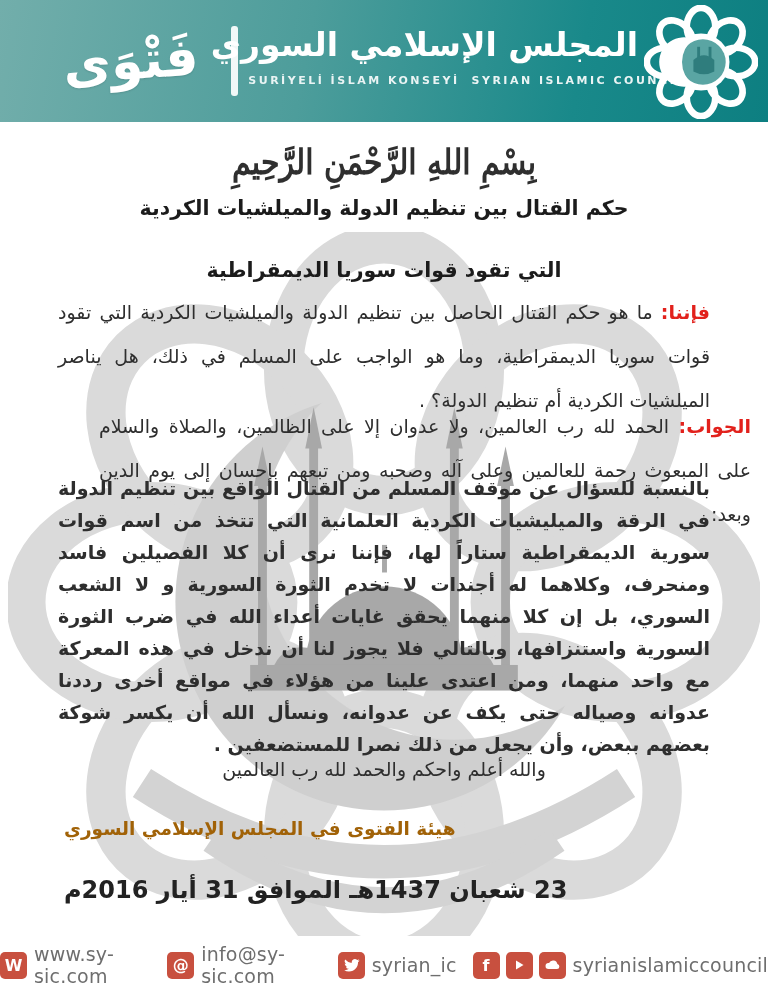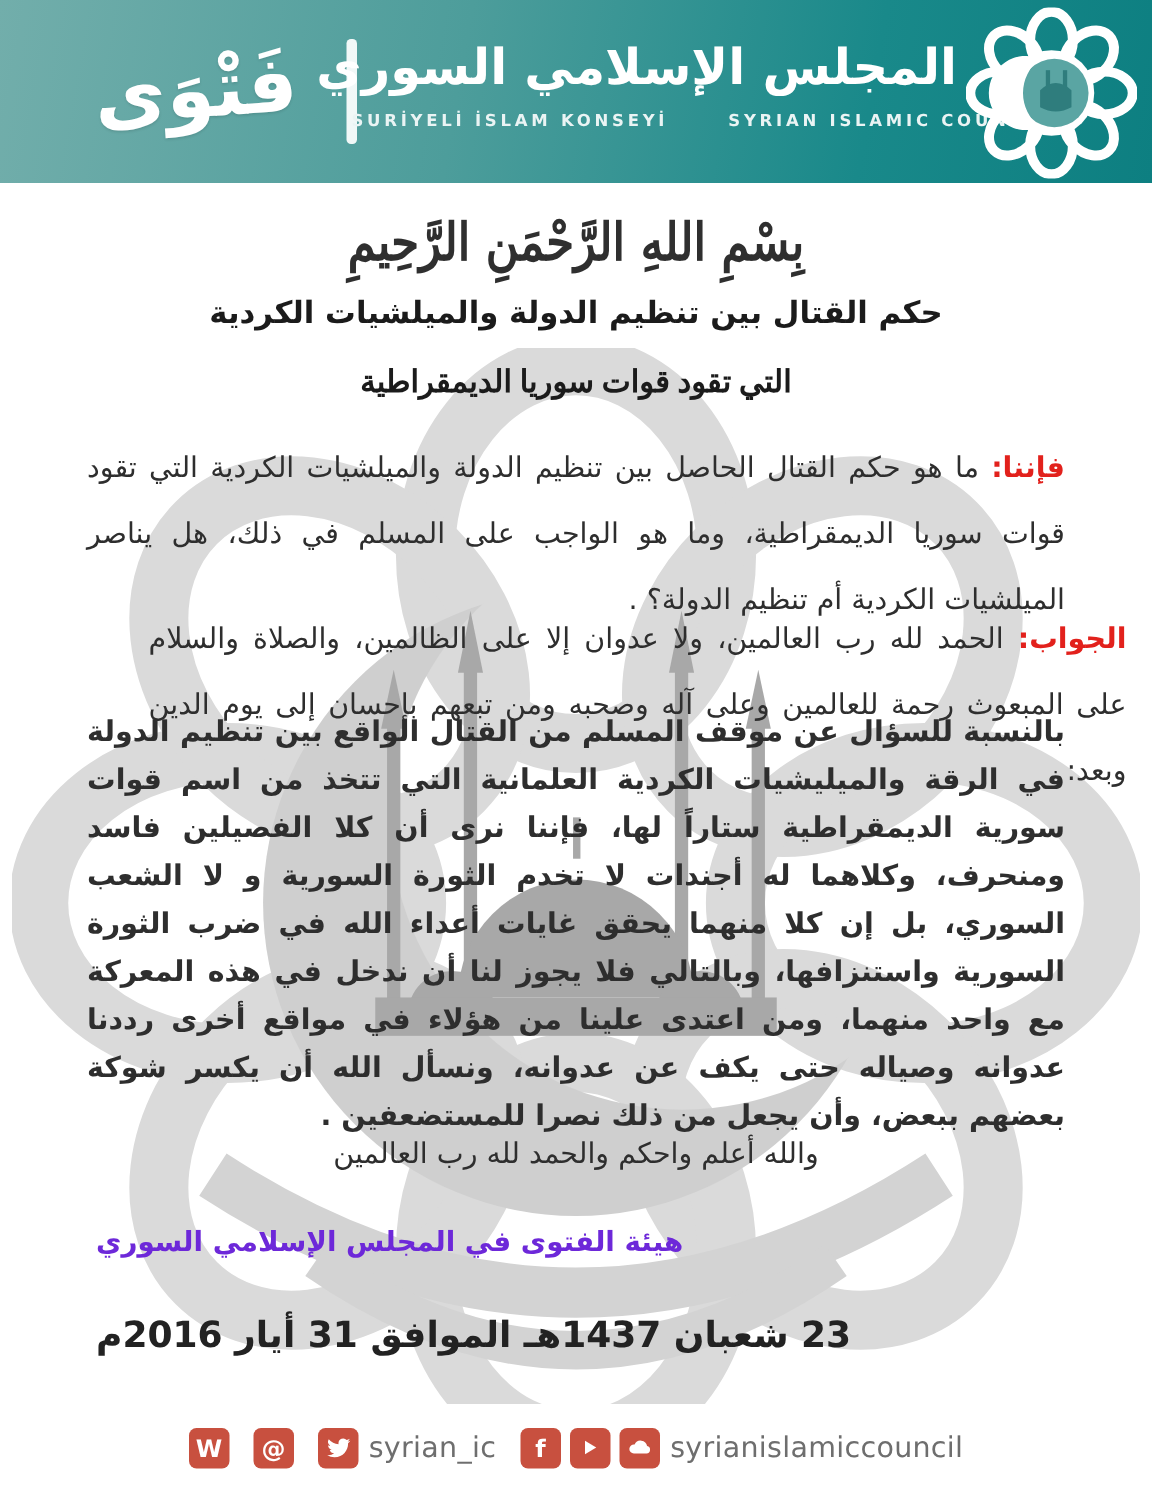--- a/index.html
+++ b/index.html
@@ -32,21 +32,21 @@
   .org-block {
     position: absolute; top: 22px; left: 268px; width: 370px; height: 80px;
     text-align: center; color: #ffffff;
   }
   .org-ar {
     font-size: 33px; font-weight: 700; direction: rtl; line-height: 46px;
     letter-spacing: 0px; white-space: nowrap;
   }
   .org-latin {
     margin-top: 6px; font-size: 11px; letter-spacing: 2.5px; font-weight: 700;
-    color: #eaf4f4; display: flex; justify-content: center; align-items: center; gap: 20px;
+    color: #eaf4f4; display: flex; justify-content: center; align-items: center; gap: 6px;
     white-space: nowrap;
     margin-left: 28px;
   }
   .org-latin .red-sep { display:inline-block; width:4px; height:13px; background:#d33b30; }
   .header-logo { position: absolute; top: 5px; right: 10px; width: 114px; height: 114px; }
 
   
   .watermark {
     position: absolute; left: 8px; top: 232px; width: 752px; height: 740px;
     z-index: 0; pointer-events: none;
@@ -59,39 +59,39 @@
     position: absolute; top: 22px; left: 0; width: 768px; text-align: center;
     font-size: 30px; font-weight: 700; color: #2f2f2f; direction: rtl;
     font-family: "DejaVu Serif", serif;
     transform: scaleY(1.15);
   }
   .title-line1, .title-line2 {
     position: absolute; left: 0; width: 768px; text-align: center;
     font-weight: 700; color: #1b1b1b; font-size: 20.5px; direction: rtl;
   }
   .title-line1 { top: 74px; }
-  .title-line2 { top: 120px; font-family: Liberation Serif, serif; }
+  .title-line2 { top: 136px; }
 
   .para {
     position: absolute; left: 58px; width: 652px; direction: rtl;
     text-align: justify; color: #2e2e2e; font-size: 19px; line-height: 44px;
   }
   .para .label { color: #e2211c; font-weight: 700; }
   .question-block { top: 168px; }
   .answer-block  { top: 282px; margin-left: 41px; }
   .body-block    { top: 350px; line-height: 32px; font-weight: bold; }
 
   .closing-line {
     position: absolute; top: 608px; left: 0; width: 768px; text-align: center;
     direction: rtl; color: #2e2e2e; font-size: 19px; margin-top: 28px;
   }
 
   .signature {
     position: absolute; top: 696px; left: 64px; direction: rtl;
-    font-weight: 700; color: #6d28d9; font-size: 18.5px; white-space: nowrap;
+    font-weight: 700; color: #a16207; font-size: 18.5px; white-space: nowrap;
   }
   .date-line {
     position: absolute; top: 754px; left: 64px; direction: rtl;
     font-weight: 700; color: #222; font-size: 24px; white-space: nowrap;
   }
 
   
   .footer {
     position: absolute; bottom: 0; left: 0; width: 768px; height: 58px;
     background: #ffffff; z-index: 5;
@@ -200,23 +200,25 @@
 
     <div class="closing-line">والله أعلم واحكم والحمد لله رب العالمين</div>
 
     <div class="signature">هيئة الفتوى في المجلس الإسلامي السوري</div>
     <div class="date-line">23 شعبان 1437هـ الموافق 31 أيار 2016م</div>
   </div>
 
   <div class="footer">
     <div class="footer-item">
       <span class="sq-icon">W</span>
+      <span class="handle-text">www.sy-sic.com</span>
     </div>
     <div class="footer-item">
       <span class="sq-icon">@</span>
+      <span class="handle-text">info@sy-sic.com</span>
     </div>
     <div class="footer-item">
       <span class="sq-icon">
         <svg width="17" height="17" viewBox="0 0 24 24" fill="#ffffff">
             <path d="M23.4 4.9c-.8.36-1.66.6-2.56.72a4.5 4.5 0 0 0 1.97-2.48c-.87.52-1.83.9-2.85 1.1A4.48 4.48 0 0 0 12.2 7.3c0 .35.04.7.11 1.03A12.7 12.7 0 0 1 3.1 3.64a4.46 4.46 0 0 0 1.39 5.98 4.4 4.4 0 0 1-2.03-.56v.06c0 2.17 1.54 3.98 3.6 4.4-.38.1-.77.15-1.18.15-.29 0-.57-.03-.84-.08a4.49 4.49 0 0 0 4.19 3.11 9 9 0 0 1-5.57 1.92c-.36 0-.72-.02-1.07-.06a12.7 12.7 0 0 0 6.88 2.01c8.26 0 12.78-6.84 12.78-12.77l-.01-.58a9.1 9.1 0 0 0 2.16-2.32z"></path>
           </svg>
       </span>
       <span class="handle-text">syrian_ic</span>
     </div>
     <div class="footer-item">

